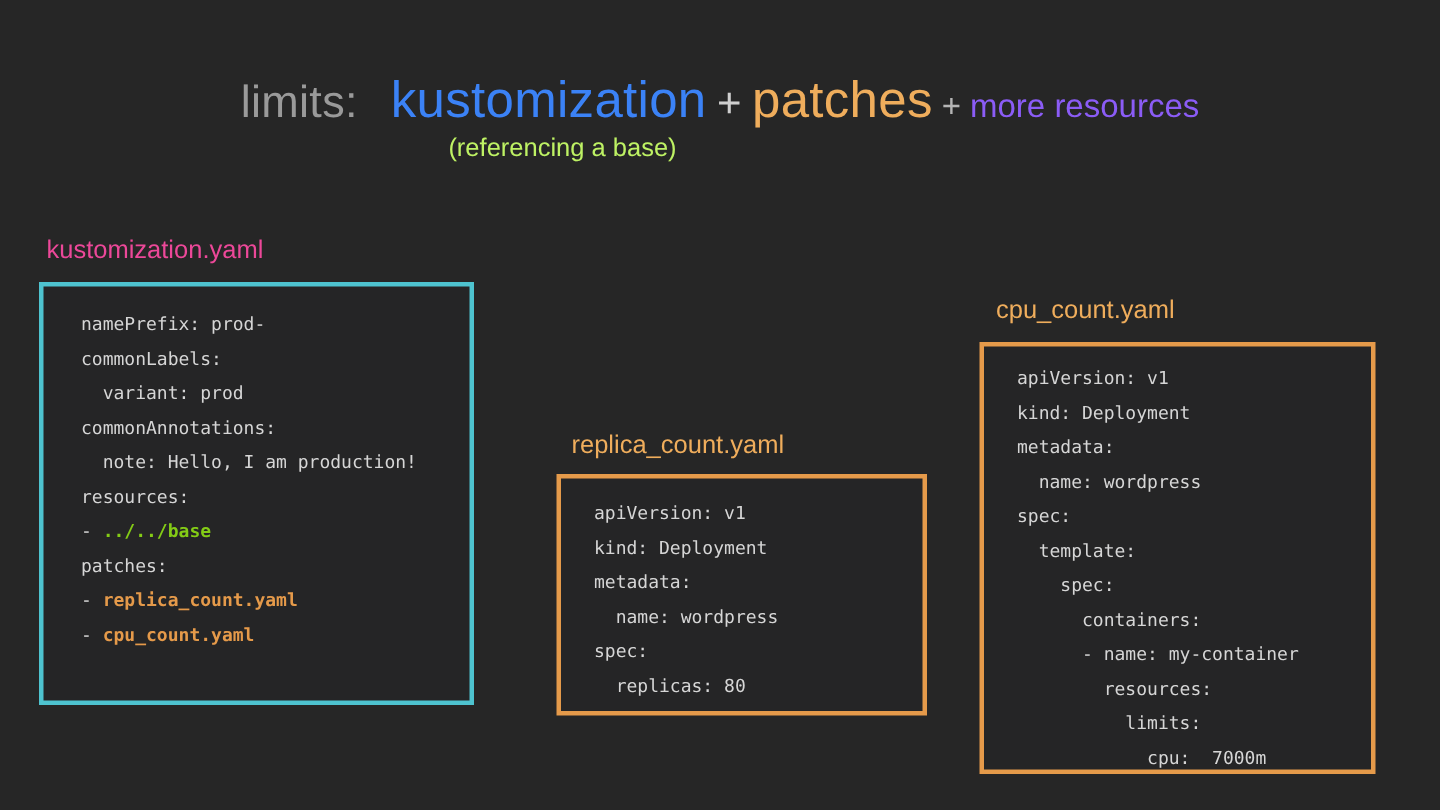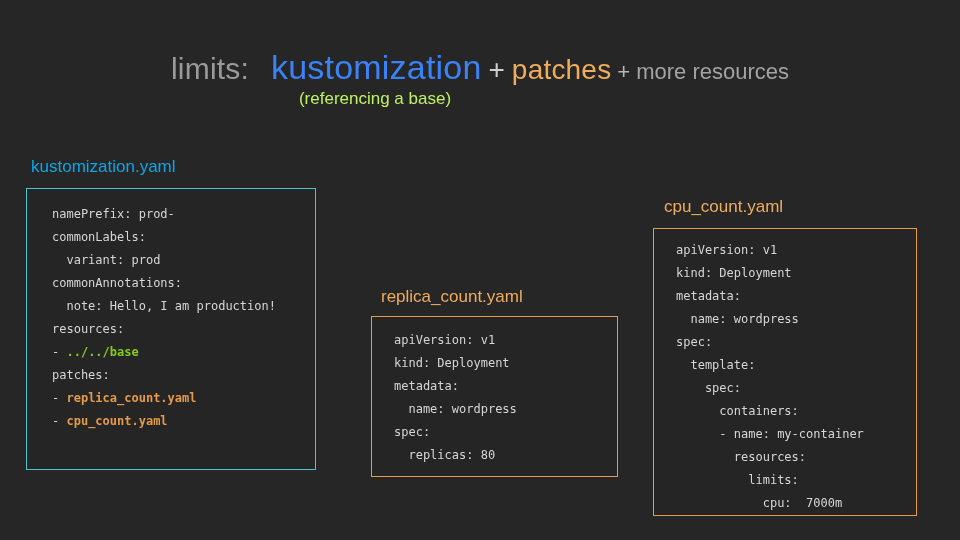--- a/index.html
+++ b/index.html
@@ -35,33 +35,33 @@
     font-size: 34px;
     color: #3b82f6;
     letter-spacing: 0.2px;
   }
   .t-plus1 {
     font-size: 28px;
     color: #cfcfcf;
     padding: 0 7px;
   }
   .t-patches {
-    font-size: 28px;
+    font-size: 34px;
     color: #efad5c;
     letter-spacing: 0.2px;
     margin-top: 32px;
   }
   .t-plus2 {
     font-size: 22px;
     color: #b5b5b5;
     padding: 0 6px;
   }
   .t-more {
     font-size: 22px;
-    color: #a3a3a3;
+    color: #8b5cf6;
   }
   #subtitle {
     position: absolute;
     left: 0;
     top: 89px;
     width: 750px;
     text-align: center;
     font-size: 17px;
     color: #bef264;
     white-space: nowrap;
@@ -69,34 +69,34 @@
 
   
   .panel-label {
     position: absolute;
     font-size: 17px;
     white-space: nowrap;
   }
   .code-box {
     position: absolute;
     box-sizing: border-box;
-    border: 1px solid #fef9c3;
+    border: 3px solid #fef9c3;
     background: #252526;
   }
   .code-box pre {
     margin: 0;
     font-family: "DejaVu Sans Mono", "Liberation Mono", monospace;
     font-size: 12px;
     line-height: 23px;
     color: #d6d6d6;
     white-space: pre;
   }
 
   
-  #label-kustomization { left: 31px; top: 157px; color: #0ea5e9; }
+  #label-kustomization { left: 31px; top: 157px; color: #ec4899; }
   #box-kustomization {
     left: 26px; top: 188px;
     width: 290px; height: 282px;
     border-color: #4ec3cf;
   }
   #box-kustomization pre { padding: 14px 0 0 25px; }
 
   
   #label-replica { left: 381px; top: 287px; color: #efad5c; }
   #box-replica {

